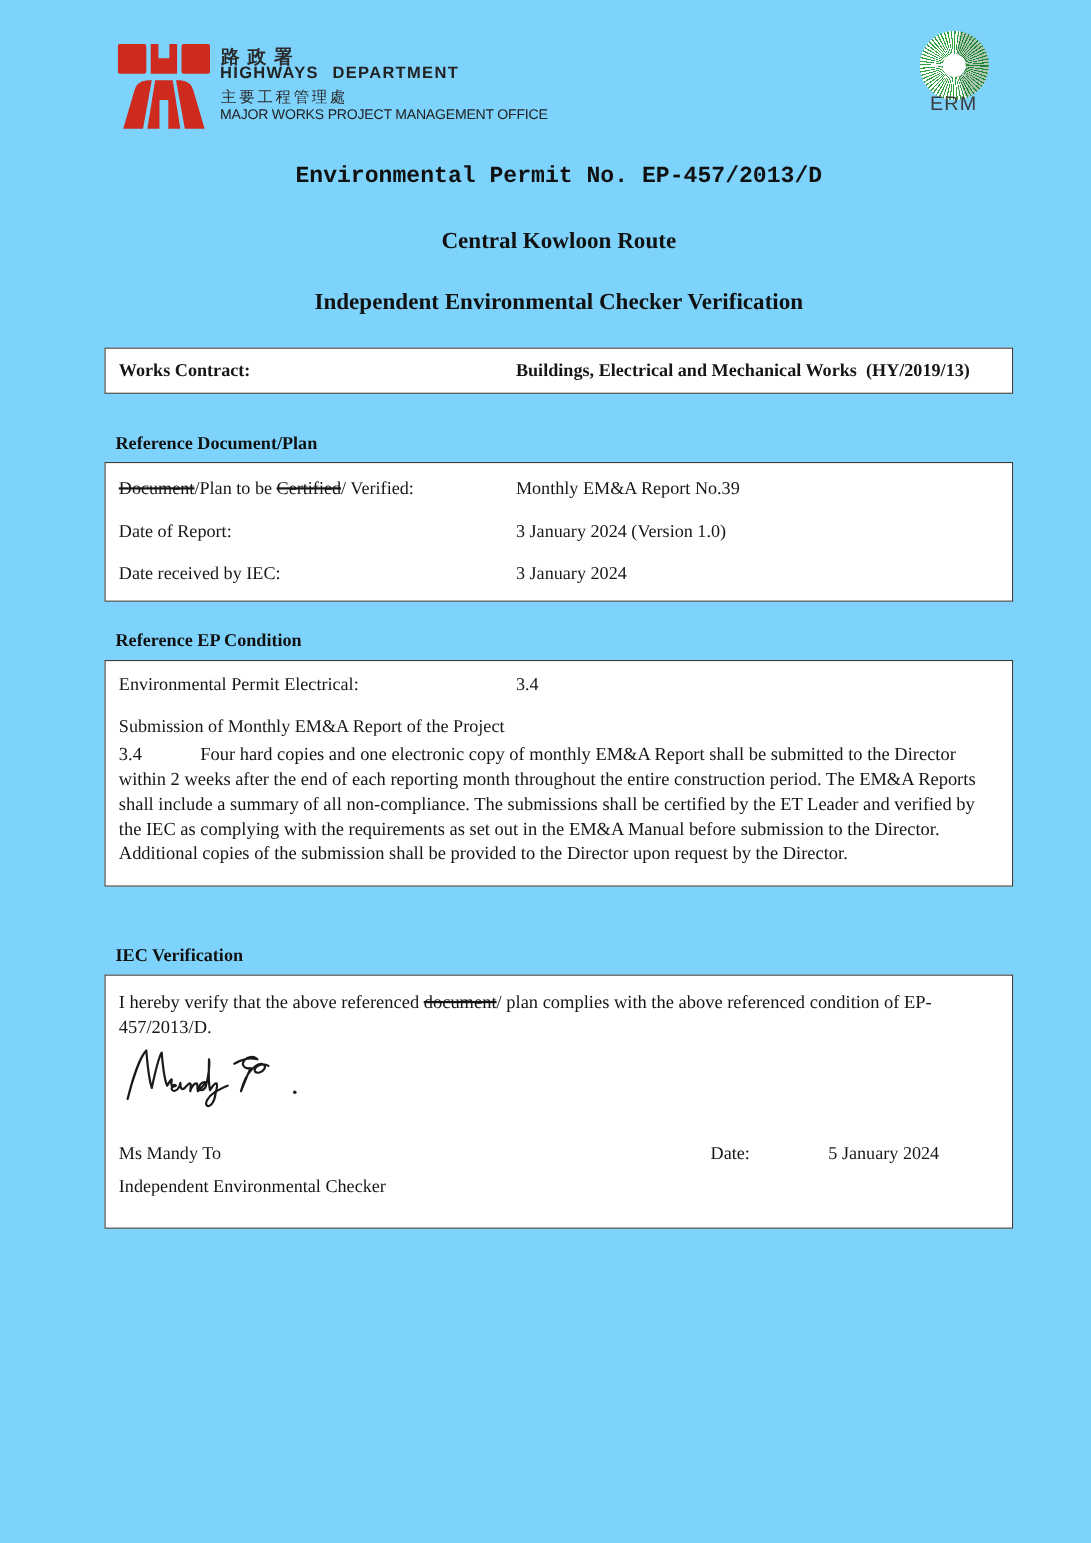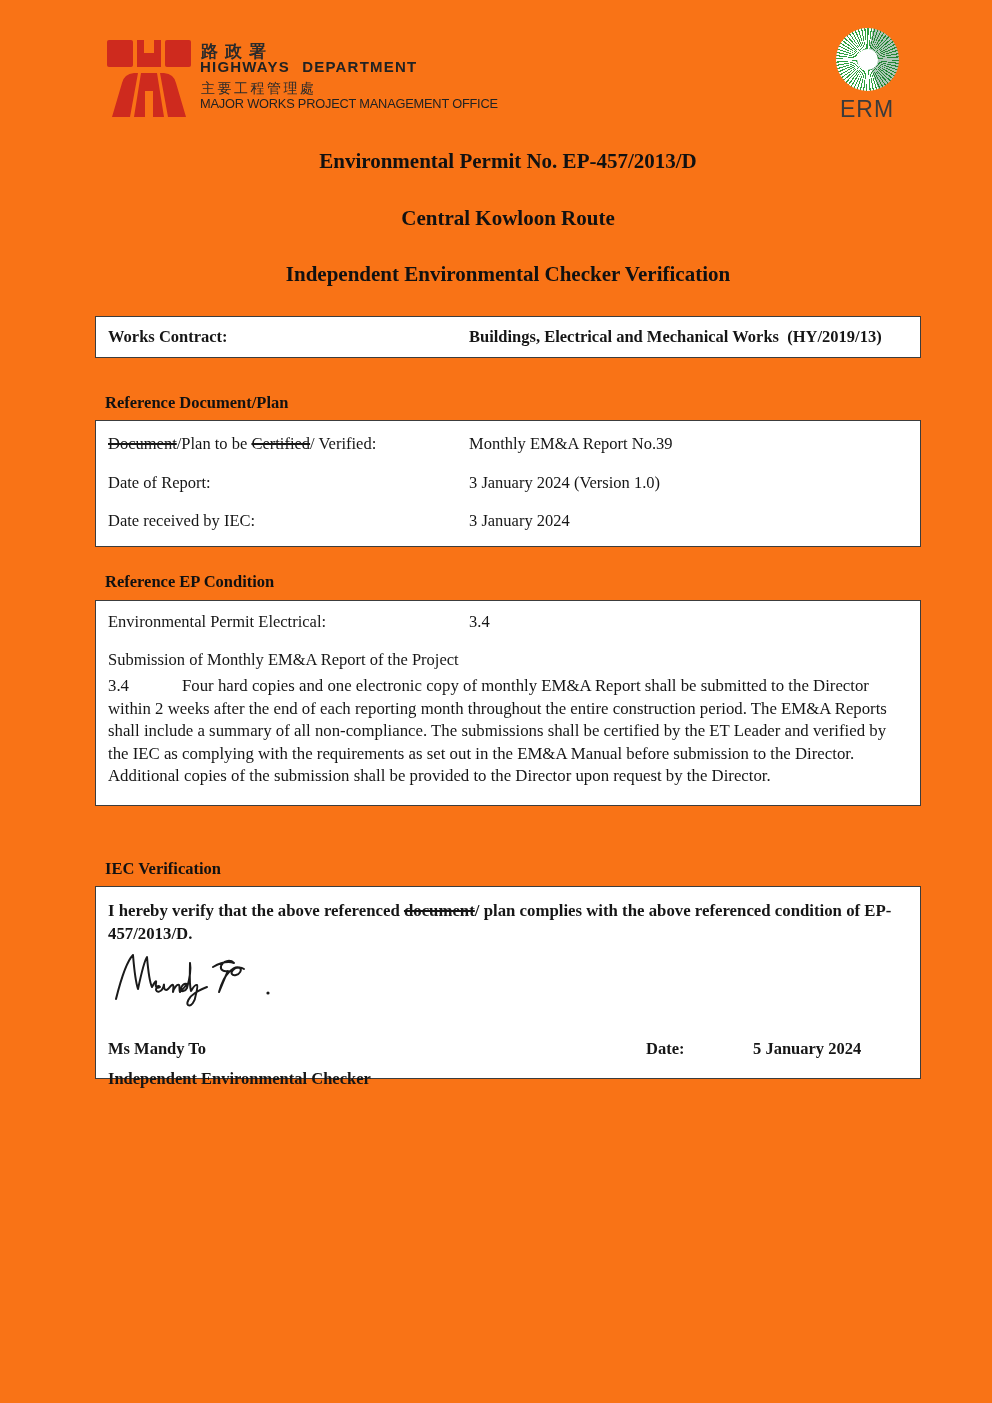--- a/index.html
+++ b/index.html
@@ -1,17 +1,17 @@
 <!DOCTYPE html>
 <html><head>
 <meta charset="utf-8">
 <style>
   html,body{margin:0;padding:0;background:#ffffff;}
   .page{
-    position:relative;width:992px;height:1403px;background:#f97316;
+    position:relative;width:992px;height:1403px;background:#7dd3fc;
     font-family:"Liberation Serif", serif;color:#161616;overflow:hidden;
   }
   
   .hd-logo{position:absolute;left:107px;top:38px;width:84px;height:80px;}
   .hd-zh1{position:absolute;left:201px;top:40px;font-family:"DejaVu Sans",sans-serif;
           font-size:17px;font-weight:bold;letter-spacing:7px;color:#2b2b2b;}
   .hd-en1{position:absolute;left:200px;top:58px;font-family:"Liberation Sans",sans-serif;
           font-size:15px;font-weight:bold;letter-spacing:1.2px;word-spacing:7px;color:#222;}
   .hd-zh2{position:absolute;left:201px;top:80px;font-family:"DejaVu Sans",sans-serif;
           font-size:14px;letter-spacing:2.5px;color:#2b2b2b;}
@@ -20,34 +20,34 @@
   .erm-burst{
     position:absolute;left:836px;top:28px;width:63px;height:63px;border-radius:50%;
     background:
       conic-gradient(from 10deg at 50% 50%, rgba(6,80,30,.32) 0deg 150deg, rgba(0,0,0,0) 150deg 360deg),
       repeating-conic-gradient(from 0deg, #2fa13e 0deg 2.3deg, #ffffff 2.3deg 6deg);
   }
   .erm-burst::after{
     content:"";position:absolute;left:21px;top:21px;width:21px;height:21px;
     border-radius:50%;background:#ffffff;
   }
-  .erm-label{position:absolute;left:830px;top:96px;width:74px;text-align:center;
-             font-family:"Liberation Sans",sans-serif;font-size:23px;font-weight:500;
+  .erm-label{position:absolute;left:830px;top:84px;width:74px;text-align:center;
+             font-family:"Liberation Sans",sans-serif;font-size:18px;font-weight:500;
              letter-spacing:1px;color:#3b3b3b;}
   
   .title{position:absolute;left:95px;width:826px;text-align:center;
          font-size:21px;font-weight:bold;color:#111;}
-  .t1{top:149px;} .t2{top:206px;} .t3{top:262px;}
+  .t1{top:149px;font-family:Liberation Mono, monospace;} .t2{top:206px;} .t3{top:262px;}
   
   .box{position:absolute;left:95px;width:826px;border:1.5px solid #3c3c3c;
        box-sizing:border-box;background:#fff;}
   .box1{top:316px;height:42px;}
   .box2{top:420px;height:127px;}
   .box3{top:600px;height:206px;}
-  .box4{top:886px;height:193px;font-weight:bold;}
+  .box4{top:886px;height:231px;}
   .sec-head{position:absolute;left:105px;font-size:16.5px;font-weight:bold;color:#111;}
   .h-refdoc{top:393px;} .h-ep{top:572px;} .h-iec{top:859px;}
   .cell{position:absolute;font-size:16.5px;white-space:nowrap;}
   .lblcol{left:12px;}
   .valcol{left:373px;}
   .bold{font-weight:bold;}
   .strike{text-decoration:line-through;text-decoration-thickness:1.5px;}
   .para{position:absolute;left:12px;top:74px;width:785px;font-size:16.8px;
         line-height:22.6px;color:#161616;}
   .clause-num{display:inline-block;width:74px;}

